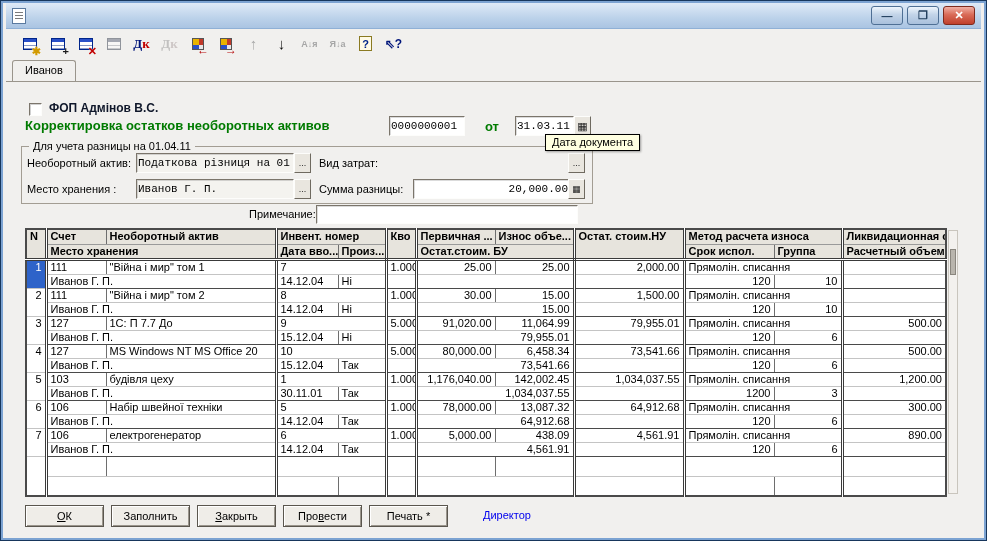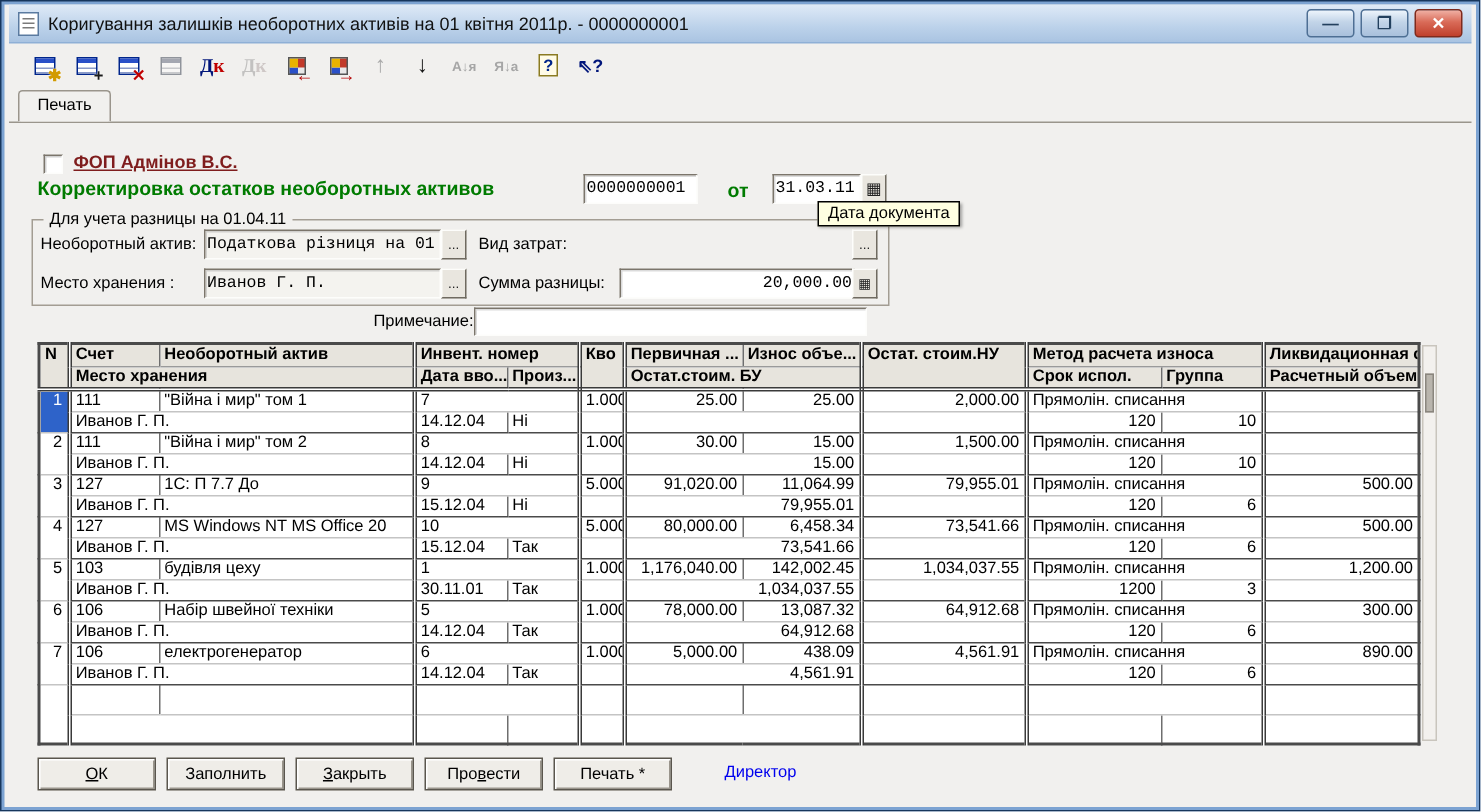--- a/index.html
+++ b/index.html
@@ -48,21 +48,21 @@
   
   .tabstrip{ position:absolute; left:3px; top:55px; right:3px; height:24px; border-bottom:1px solid #9a958c; }
   .tab{
     position:absolute; left:6px; bottom:0; height:21px; padding:3px 12px 0 12px;
     background:#f1f0ee; border:1px solid #9a958c; border-bottom:none;
     border-radius:3px 3px 0 0; font-size:11px; color:#000;
   }
   
   .chk{ position:absolute; left:26px; top:100px; width:13px; height:13px; background:#fff;
         border:1px solid; border-color:#7b756b #fdfdfb #fdfdfb #7b756b; box-shadow:inset 1px 1px 0 rgba(0,0,0,.18);}
-  .org-link{ position:absolute; left:46px; top:98px; font-size:12px; font-weight:bold; color:#7f1d1d; text-decoration:underline; }
+  .org-link{ position:absolute; left:46px; top:98px; font-size:12px; font-weight:bold; color:#0f172a; }
   .heading{ position:absolute; left:22px; top:115px; font-size:13px; font-weight:bold; color:#007b00; }
   .from-label{ position:absolute; left:482px; top:116px; font-size:13px; font-weight:bold; color:#007b00; }
   input[type=text]{ font-family:Liberation Mono, monospace; font-size:11px; padding:1px 1px; outline:none; }
   .inset{ border:1px solid; border-color:#7b756b #fdfdfb #fdfdfb #7b756b; box-shadow:inset 1px 1px 0 rgba(0,0,0,.14); background:#fff; }
   .gray-f{ background:#f4f3ef; }
   .doc-num{ position:absolute; left:386px; top:113px; width:76px; height:20px; }
   .date-f{ position:absolute; left:512px; top:113px; width:59px; height:20px; }
   .mini-btn{
     position:absolute; height:20px; width:17px; font-size:9px; line-height:9px;
     background:#e9e6df; border:1px solid; border-color:#fdfdfb #6f6a60 #6f6a60 #fdfdfb;
@@ -112,21 +112,20 @@
   .btn .key{ text-decoration:underline; }
   .signer{ position:absolute; left:480px; top:506px; font-size:11px; color:#0000ee; }
 </style>
 </head>
 <body>
 
 <div class="window">
 
   <div class="titlebar">
     <span class="title-ic"></span>
-    <span class="title-text">Коригування залишків необоротних активів на 01 квітня 2011р. - 0000000001</span>
     <span class="win-btns">
       <span class="wbtn">—</span>
       <span class="wbtn">❐</span>
       <span class="wbtn close">✕</span>
     </span>
   </div>
 
   <div class="toolbar">
       <span class="tbi">
         <span class="mini-tbl"></span>
@@ -171,21 +170,21 @@
       </span>
       <span class="tbi">
         <span class="page-ic">?</span>
       </span>
       <span class="tbi">
         <span class="gl" style="color:#00157a; font-size:12px">⇖?</span>
       </span>
     </div>
 
   <div class="tabstrip">
-    <span class="tab">Печать</span>
+    <span class="tab">Иванов</span>
   </div>
 
   <span class="chk"></span>
   <a class="org-link">ФОП Адмінов В.С.</a>
 
   <span class="heading">Корректировка остатков необоротных активов</span>
   <input type="text" class="doc-num inset" readonly="" value="0000000001" style="">
   <span class="from-label">от</span>
   <input type="text" class="date-f inset" readonly="" value="31.03.11" style="">
   <span class="mini-btn cal-btn">▦</span>

